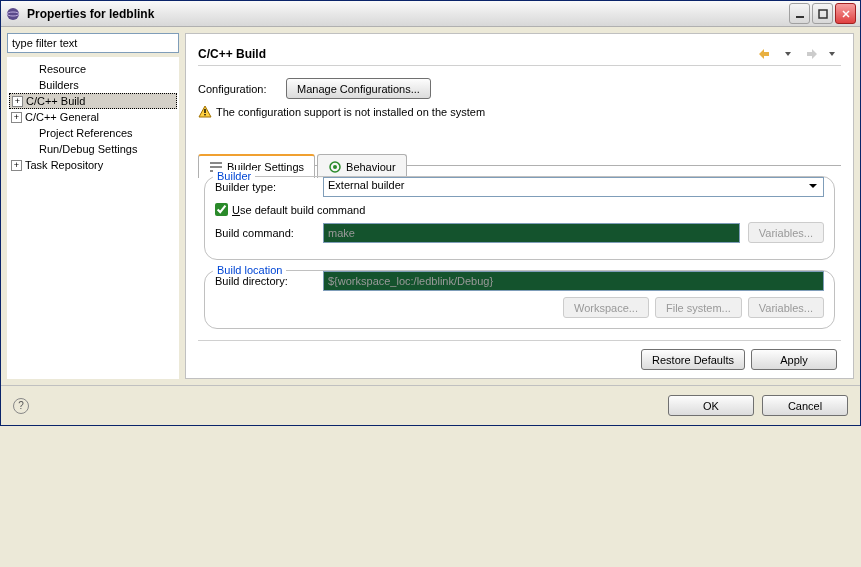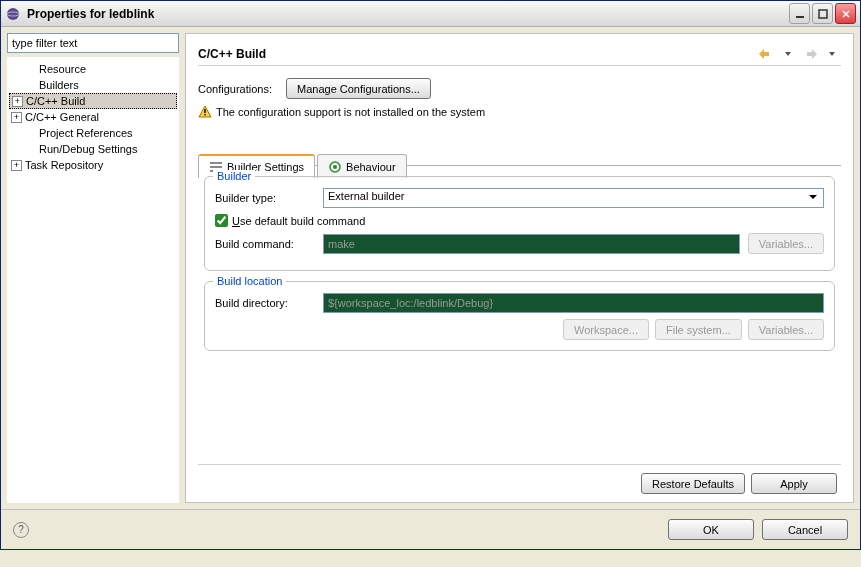--- a/index.html
+++ b/index.html
@@ -1,17 +1,17 @@
 <!DOCTYPE html>
 <html><head>
 <meta charset="utf-8">
 <style>
 * { box-sizing: border-box; margin: 0; padding: 0; }
 body { font-family: Tahoma, Arial, sans-serif; font-size: 11px; background: #ece9d8; overflow: hidden; }
-.window { width: 861px; height: 550px; border: 1px solid #0a246a; background: #ece9d8; display: flex; flex-direction: column; }
+.window { width: 861px; height: 426px; border: 1px solid #0a246a; background: #ece9d8; display: flex; flex-direction: column; }
 .titlebar { height: 26px; background: linear-gradient(to bottom, #fafafa 0%, #e8e8e8 50%, #d8d8d8 100%); display: flex; align-items: center; padding: 0 4px; border-bottom: 1px solid #b0b0b0; }
 .titlebar-icon { width: 16px; height: 16px; margin-right: 6px; }
 .titlebar-text { font-weight: bold; font-size: 12px; flex: 1; }
 .titlebar-buttons { display: flex; gap: 2px; }
 .tb-btn { width: 21px; height: 21px; background: linear-gradient(to bottom, #f5f5f5, #d8d8d8); border: 1px solid #a0a0a0; border-radius: 3px; display: flex; align-items: center; justify-content: center; cursor: pointer; }
 .tb-btn.close { background: linear-gradient(to bottom, #f5a0a0, #e04040); border-color: #a02020; }
 .content { flex: 1; display: flex; padding: 6px; gap: 6px; overflow: hidden; }
 .left-panel { width: 172px; display: flex; flex-direction: column; }
 .filter-input { width: 100%; height: 20px; border: 1px solid #7f9db9; padding: 2px 4px; font-size: 11px; background: #fff; }
 .tree { flex: 1; background: #fff; border: none; margin-top: 4px; padding: 4px 2px; overflow: auto; }
@@ -32,21 +32,21 @@
 .select-arrow { position: absolute; right: 6px; top: 6px; width: 0; height: 0; border-left: 4px solid transparent; border-right: 4px solid transparent; border-top: 4px solid #000; z-index: 1; }
 .btn { height: 21px; padding: 0 10px; background: linear-gradient(to bottom, #fdfdfd, #ececec 50%, #dcdcdc); border: 1px solid #707070; border-radius: 3px; font-size: 11px; cursor: pointer; display: inline-flex; align-items: center; justify-content: center; }
 .btn[disabled] { color: #999; background: #f0f0f0; border-color: #ccc; cursor: default; }
 .warning-row { display: flex; align-items: center; gap: 4px; margin-bottom: 22px; color: #000; }
 .warn-icon { width: 14px; height: 14px; }
 .tabs { display: flex; border-bottom: 1px solid #b0b0b0; margin-bottom: 0; }
 .tab { padding: 4px 10px; border: 1px solid #b0b0b0; border-bottom: none; background: #f5f5f5; display: flex; align-items: center; gap: 4px; cursor: pointer; border-radius: 3px 3px 0 0; margin-right: 2px; position: relative; top: 13px; }
 .tab.active { background: #fff; border-top: 2px solid #f0a030; }
 .tab-icon { width: 14px; height: 14px; }
 .tab-content { flex: 1; padding: 10px 6px; overflow: auto; }
-.fieldset { border: 1px solid #c0c0c0; border-radius: 6px; padding: 11px 10px 10px; margin-bottom: 10px; position: relative; }
+.fieldset { border: 1px solid #c0c0c0; border-radius: 13px; padding: 0 10px 10px; margin-bottom: 10px; position: relative; }
 .legend { position: absolute; top: -7px; left: 8px; background: #fff; padding: 0 4px; color: #0046d5; font-size: 11px; }
 .form-row { display: flex; align-items: center; gap: 8px; margin-bottom: 6px; }
 .form-label { width: 100px; }
 .form-select, .form-text { flex: 1; height: 20px; border: 1px solid #7f9db9; background: #fff; padding: 1px 4px; font-size: 11px; position: relative; }
 .form-text.disabled { background: #14532d; color: #999; }
 .chk { display: flex; align-items: center; gap: 4px; }
 .chk input { width: 13px; height: 13px; accent-color: #2a8a2a; }
 .chk label { cursor: pointer; }
 .chk label u { text-decoration: underline; }
 .dotted-focus { border: 1px dotted #000; padding: 0 1px; }
@@ -148,21 +148,21 @@
             </span>
           <span class="nav-btn">
               <svg width="6" height="4">
                 <path d="M0 0 L6 0 L3 4 Z" fill="#555"></path>
               </svg>
             </span>
         </div>
       </div>
 
       <div class="config-row">
-        <span class="config-label">Configurations:</span>
+        <span class="config-label">Configuration:</span>
         <button class="btn">Manage Configurations...</button>
       </div>
 
       <div class="warning-row">
         <svg class="warn-icon" viewBox="0 0 14 14">
             <path d="M7 1 L13 12 L1 12 Z" fill="#ffd040" stroke="#a07000"></path>
             <rect x="6.3" y="4" width="1.4" height="4" fill="#000"></rect>
             <rect x="6.3" y="9" width="1.4" height="1.4" fill="#000"></rect>
           </svg>
         <span>The configuration support is not installed on the system</span>

